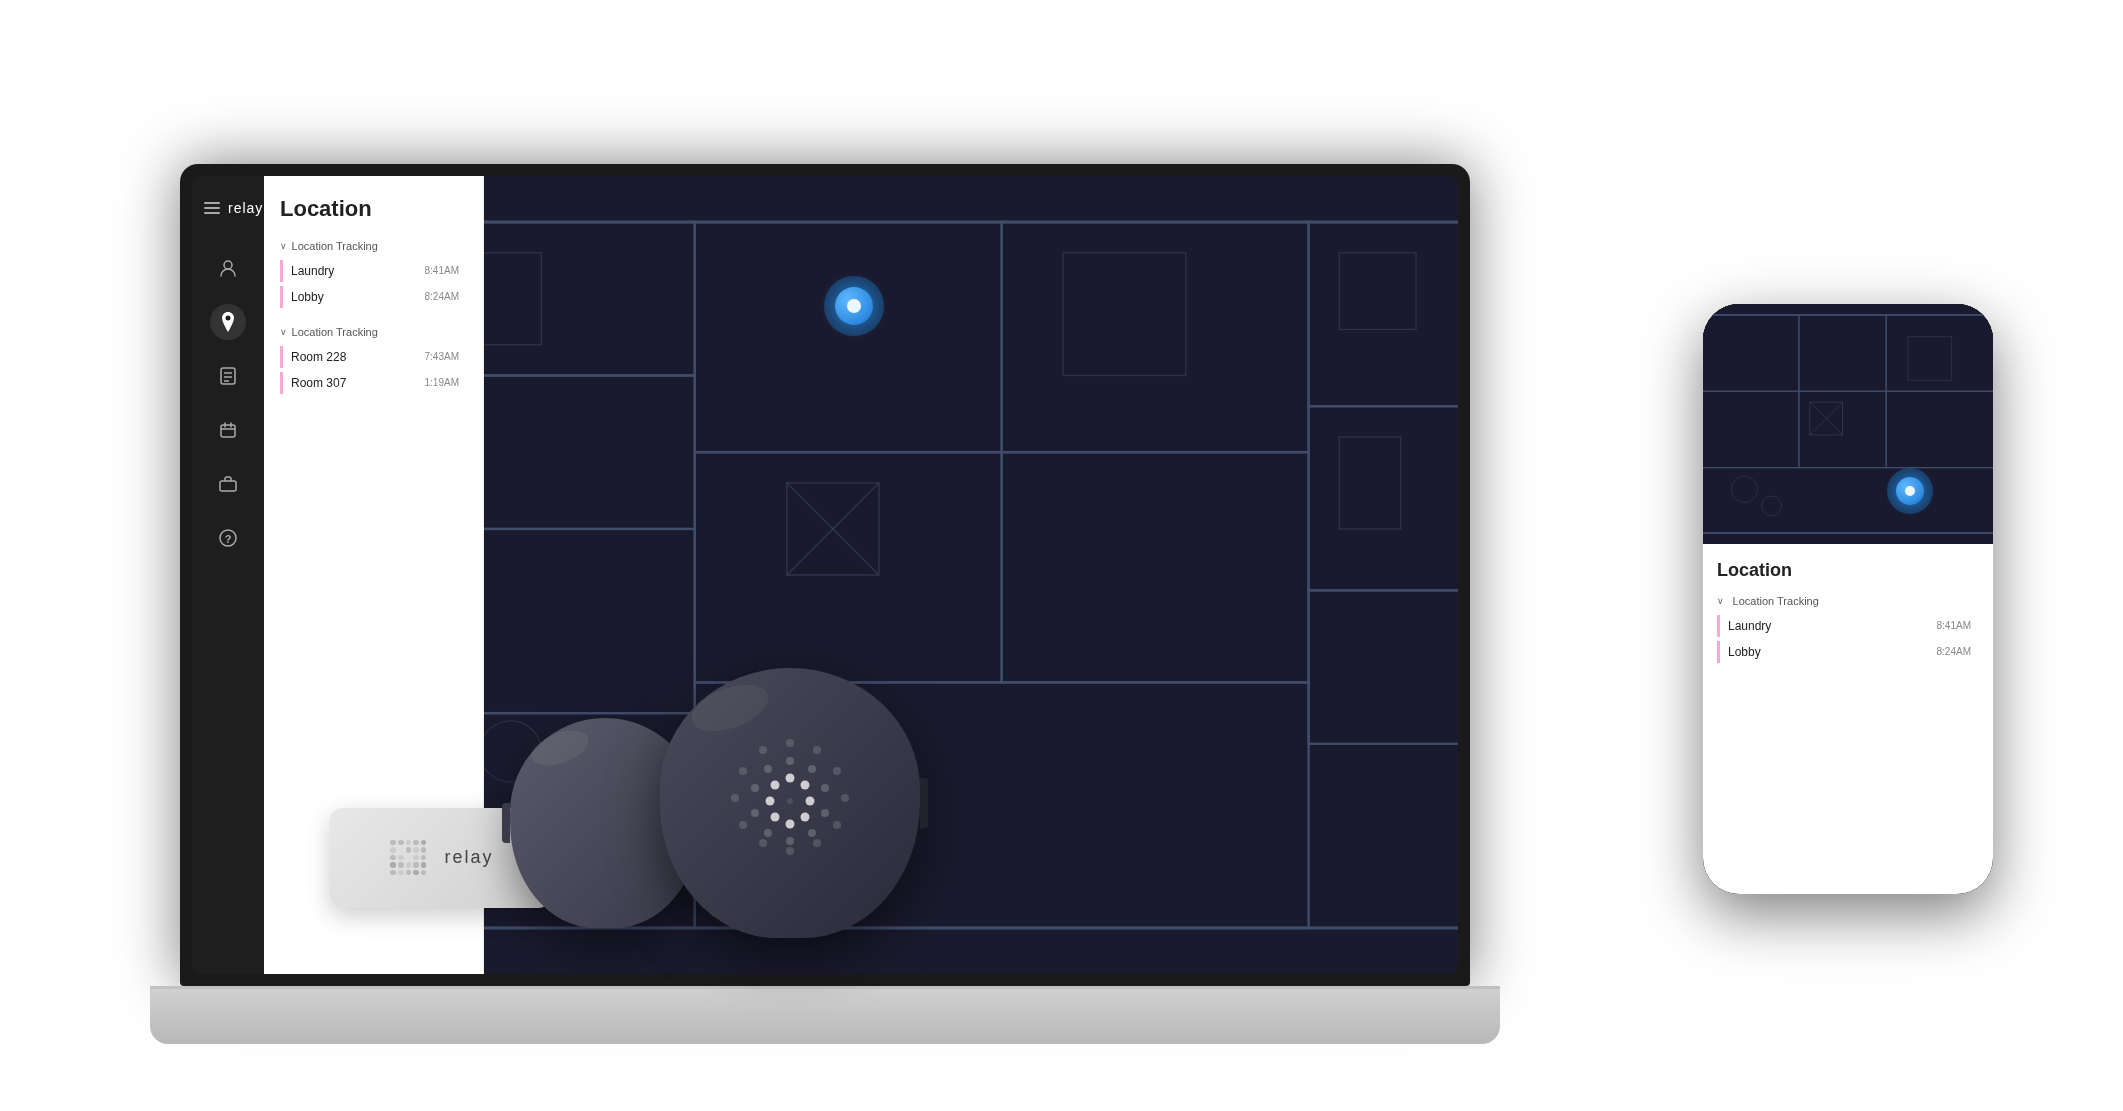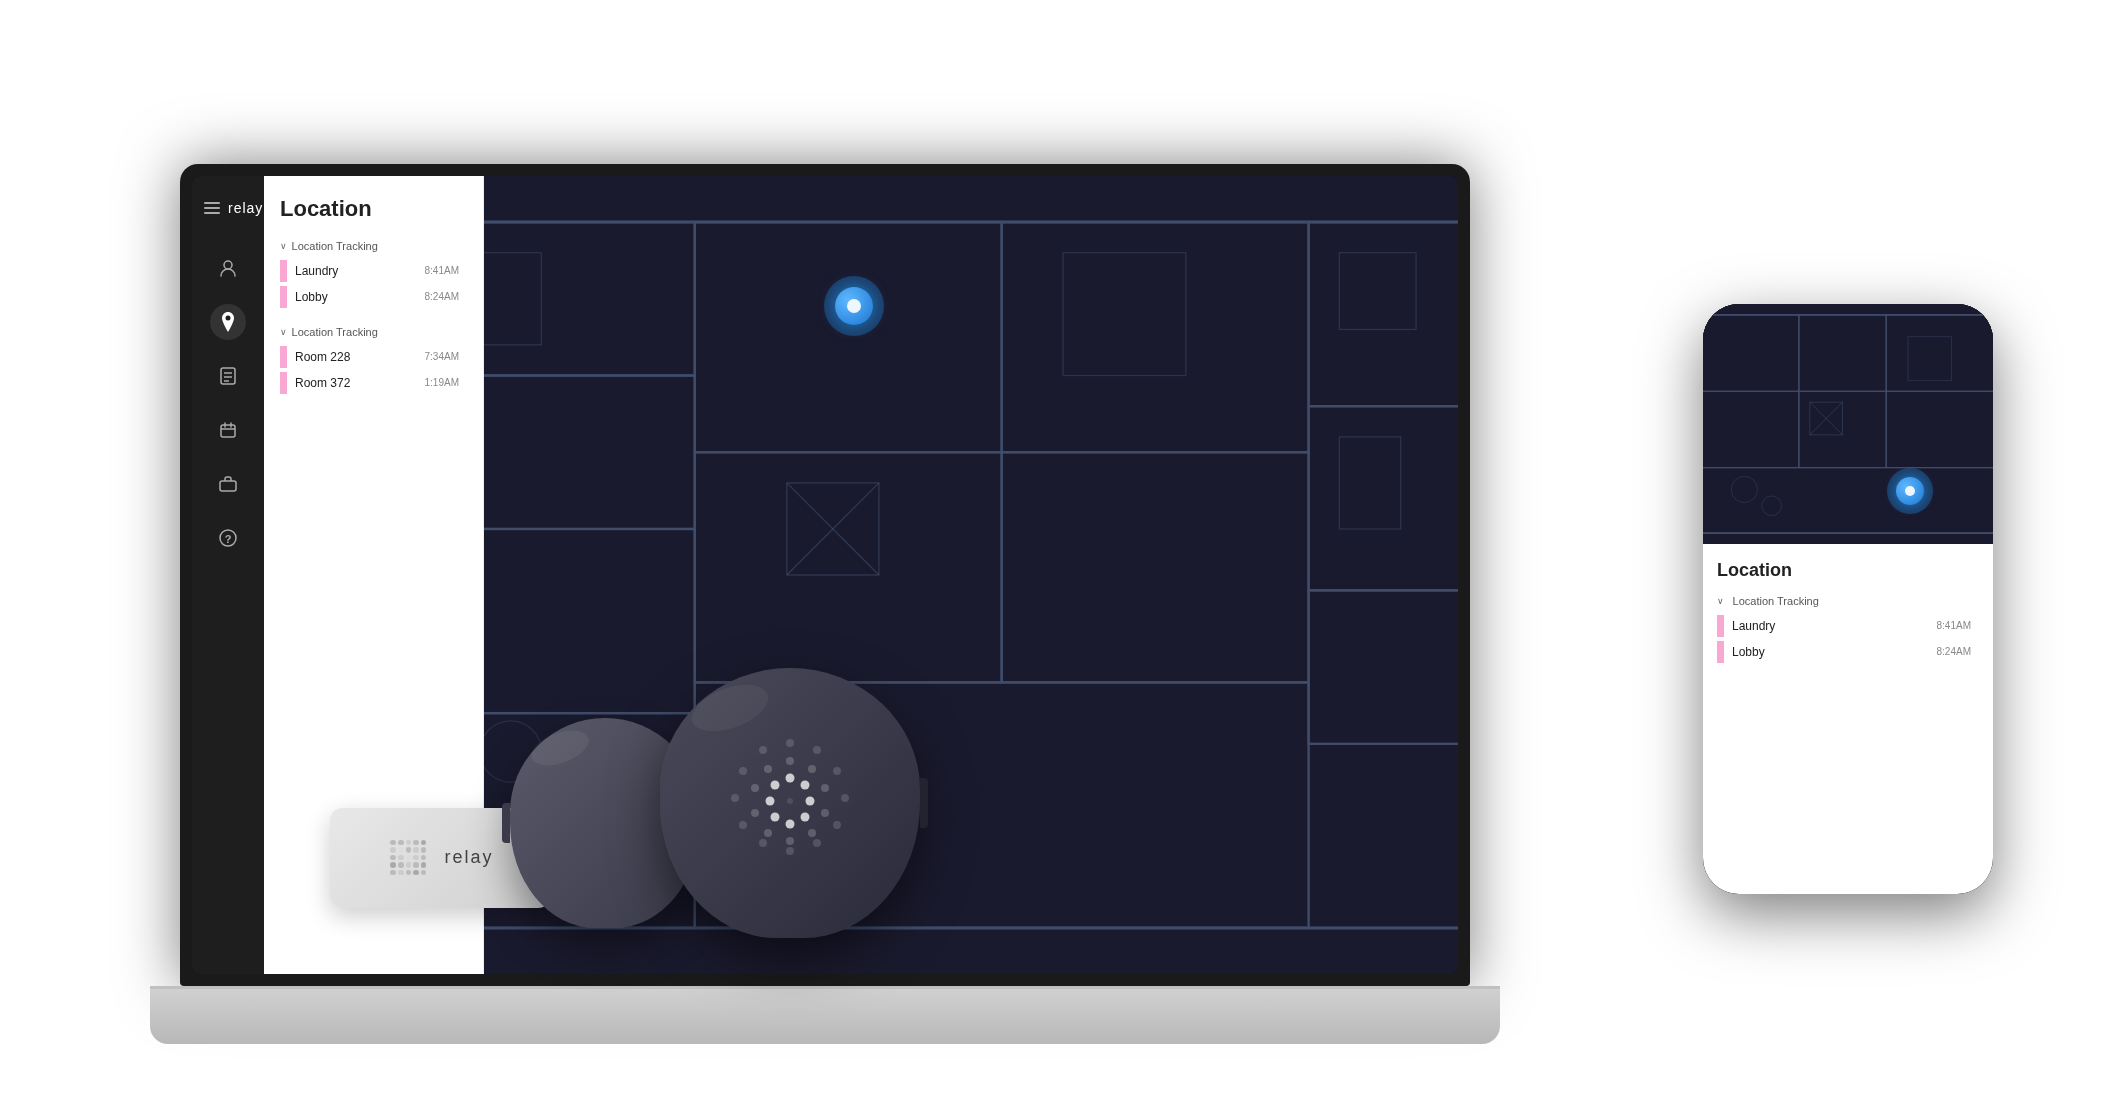--- a/index.html
+++ b/index.html
@@ -146,21 +146,21 @@
       display: flex;
       align-items: center;
       gap: 5px;
       font-size: 11px;
       color: #555;
       margin-bottom: 8px;
       font-weight: 500;
     }
 
     .tracking-item {
-      border-left: 7px solid #f9a8d4;
+      border-left: 3px solid #f9a8d4;
       padding: 4px 8px;
       margin-bottom: 4px;
     }
 
     .tracking-item-row {
       display: flex;
       justify-content: space-between;
       align-items: center;
     }
 
@@ -453,26 +453,26 @@
           </div>
 
           <div class="tracking-section">
             <div class="tracking-header">
               <span class="chevron-icon">∨</span>
               <span>Location Tracking</span>
             </div>
             <div class="tracking-item">
               <div class="tracking-item-row">
                 <span class="tracking-item-name">Room 228</span>
-                <span class="tracking-item-time">7:34AM</span>
+                <span class="tracking-item-time">7:43AM</span>
               </div>
             </div>
             <div class="tracking-item">
               <div class="tracking-item-row">
-                <span class="tracking-item-name">Room 372</span>
+                <span class="tracking-item-name">Room 307</span>
                 <span class="tracking-item-time">1:19AM</span>
               </div>
             </div>
           </div>
         </div>
 
         <div class="map-area">
           <svg class="floorplan-svg" viewBox="0 0 800 520" preserveAspectRatio="xMidYMid slice">
 
             <g stroke="#4a5a7a" stroke-width="1.5" fill="none" opacity="0.8">

